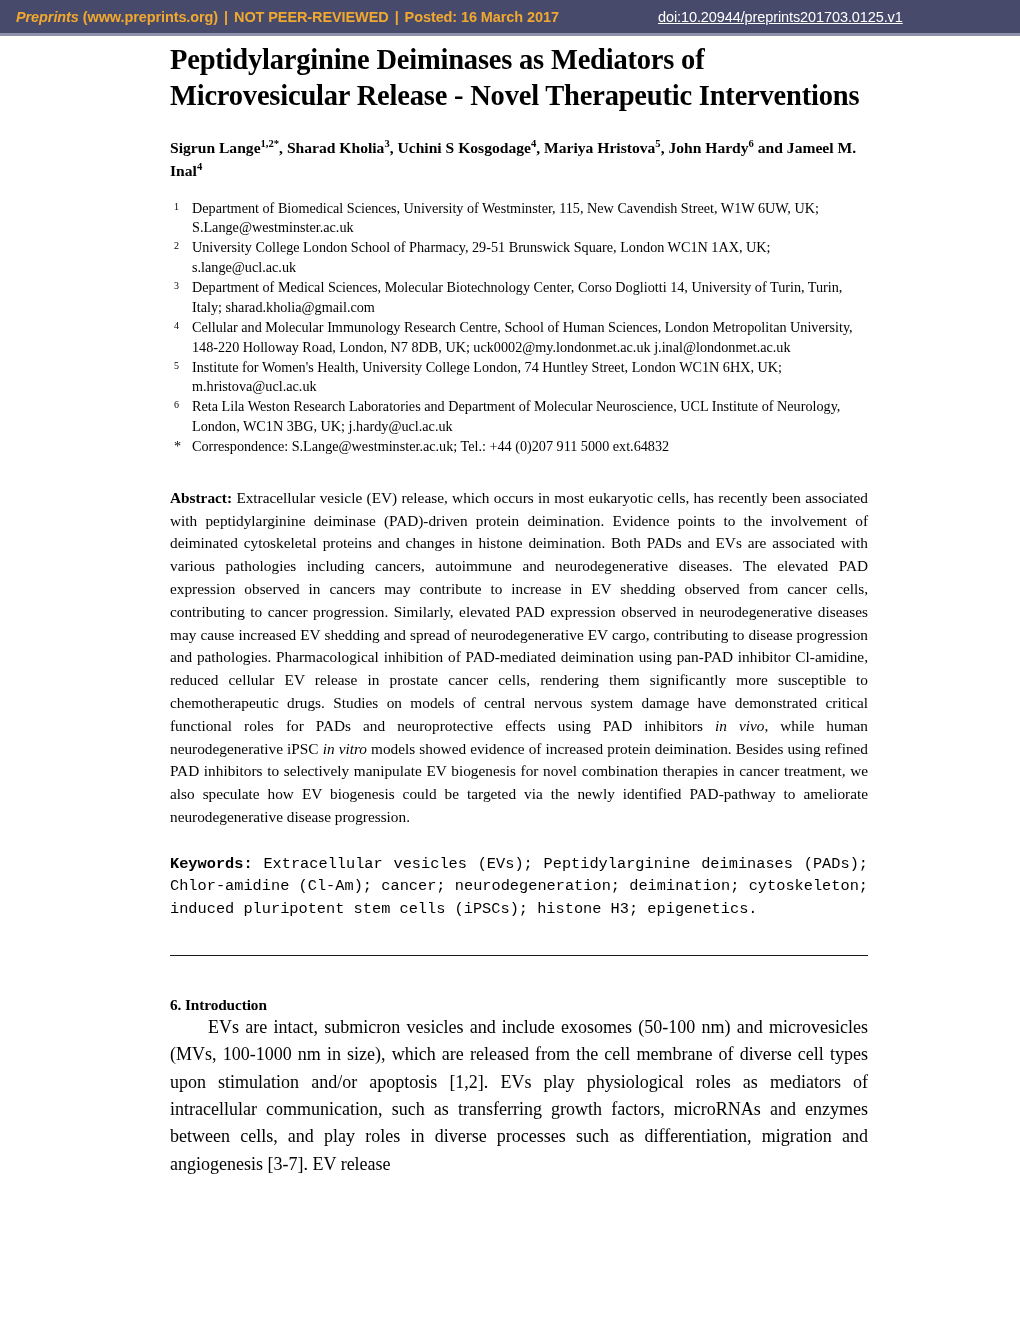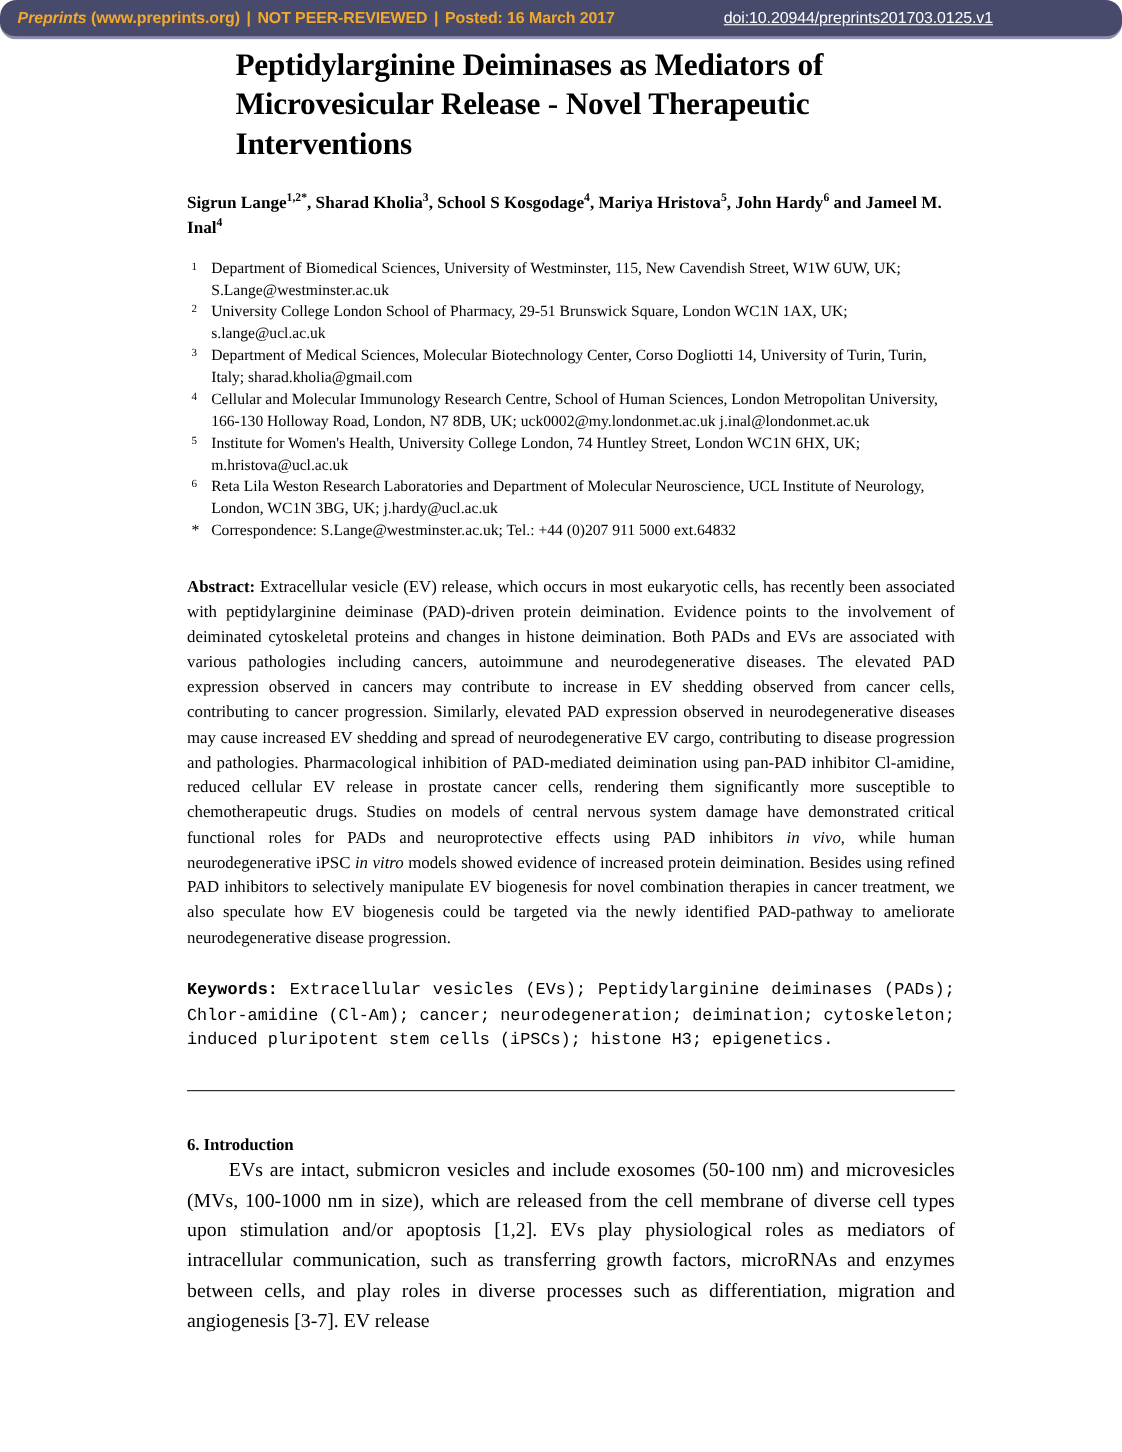--- a/index.html
+++ b/index.html
@@ -19,21 +19,20 @@
   
   .preprint-banner {
     position: absolute;
     left: 0;
     top: 0;
     width: 1020px;
     height: 36px;
     background: #484a6b;
     border-bottom: 3px solid #8f90ab;
     box-sizing: border-box;
-    border-radius: 15px;
   }
   .banner-left {
     position: absolute;
     left: 16px;
     top: 9px;
     font-family: "Liberation Sans", "DejaVu Sans", sans-serif;
     font-size: 14.5px;
     font-weight: bold;
     color: #f0a92e;
     white-space: nowrap;
@@ -84,21 +83,20 @@
     margin-top: 96px;
     line-height: 1.1;
   }
   .article-title {
     font-family: "Liberation Serif", "DejaVu Serif", serif;
     font-weight: bold;
     font-size: 28.5px;
     line-height: 1.27;
     margin-top: 6px;
     letter-spacing: -0.2px;
-    margin-left: 44px;
   }
 
   
   .authors {
     font-family: "Liberation Serif", "DejaVu Serif", serif;
     font-weight: bold;
     font-size: 15.6px;
     line-height: 1.48;
     margin-top: 22px;
   }
@@ -192,39 +190,39 @@
   <a class="banner-doi">doi:10.20944/preprints201703.0125.v1</a>
 </div>
 
 <div class="page">
   <div class="content">
 
 
     <h1 class="article-title">Peptidylarginine Deiminases as Mediators of Microvesicular Release - Novel Therapeutic Interventions</h1>
 
     <div class="authors">
-      <span><span>Sigrun Lange</span><sup>1,2*</sup>, </span><span><span>Sharad Kholia</span><sup>3</sup>, </span><span><span>School S Kosgodage</span><sup>4</sup>, </span><span><span>Mariya Hristova</span><sup>5</sup>, </span><span><span>John Hardy</span><sup>6</sup> </span><span>and</span> <span><span>Jameel M. Inal</span><sup>4</sup></span>
+      <span><span>Sigrun Lange</span><sup>1,2*</sup>, </span><span><span>Sharad Kholia</span><sup>3</sup>, </span><span><span>Uchini S Kosgodage</span><sup>4</sup>, </span><span><span>Mariya Hristova</span><sup>5</sup>, </span><span><span>John Hardy</span><sup>6</sup> </span><span>and</span> <span><span>Jameel M. Inal</span><sup>4</sup></span>
     </div>
 
     <div class="affiliations">
       <div class="aff-row">
         <div class="aff-marker">1</div>
         <div class="aff-text">Department of Biomedical Sciences, University of Westminster, 115, New Cavendish Street, W1W 6UW, UK; S.Lange@westminster.ac.uk</div>
       </div>
       <div class="aff-row">
         <div class="aff-marker">2</div>
         <div class="aff-text">University College London School of Pharmacy, 29-51 Brunswick Square, London WC1N 1AX, UK; s.lange@ucl.ac.uk</div>
       </div>
       <div class="aff-row">
         <div class="aff-marker">3</div>
         <div class="aff-text">Department of Medical Sciences, Molecular Biotechnology Center, Corso Dogliotti 14, University of Turin, Turin, Italy; sharad.kholia@gmail.com</div>
       </div>
       <div class="aff-row">
         <div class="aff-marker">4</div>
-        <div class="aff-text">Cellular and Molecular Immunology Research Centre, School of Human Sciences, London Metropolitan University, 166-130 Holloway Road, London, N7 8DB, UK; uck0002@my.londonmet.ac.uk j.inal@londonmet.ac.uk</div>
+        <div class="aff-text">Cellular and Molecular Immunology Research Centre, School of Human Sciences, London Metropolitan University, 148-220 Holloway Road, London, N7 8DB, UK; uck0002@my.londonmet.ac.uk j.inal@londonmet.ac.uk</div>
       </div>
       <div class="aff-row">
         <div class="aff-marker">5</div>
         <div class="aff-text">Institute for Women's Health, University College London, 74 Huntley Street, London WC1N 6HX, UK; m.hristova@ucl.ac.uk</div>
       </div>
       <div class="aff-row">
         <div class="aff-marker">6</div>
         <div class="aff-text">Reta Lila Weston Research Laboratories and Department of Molecular Neuroscience, UCL Institute of Neurology, London, WC1N 3BG, UK; j.hardy@ucl.ac.uk</div>
       </div>
       <div class="aff-row">

